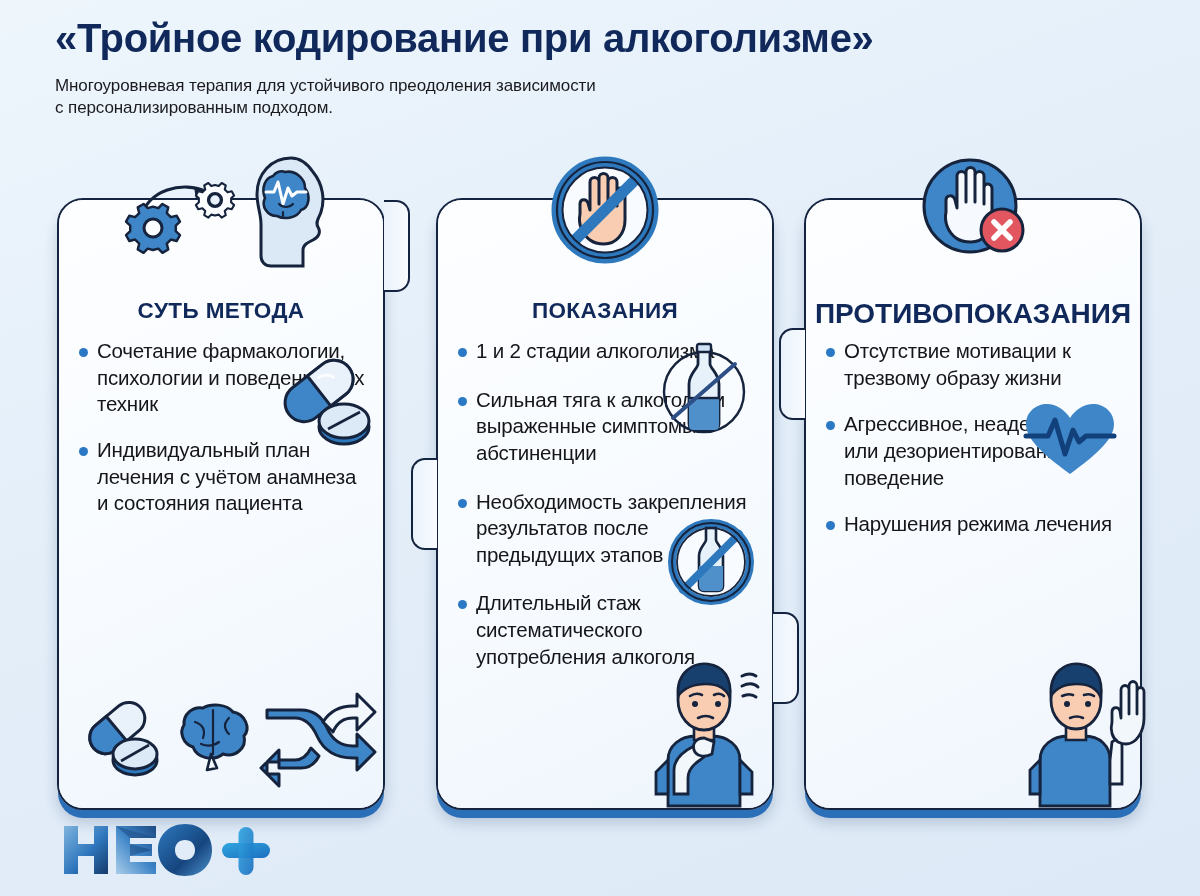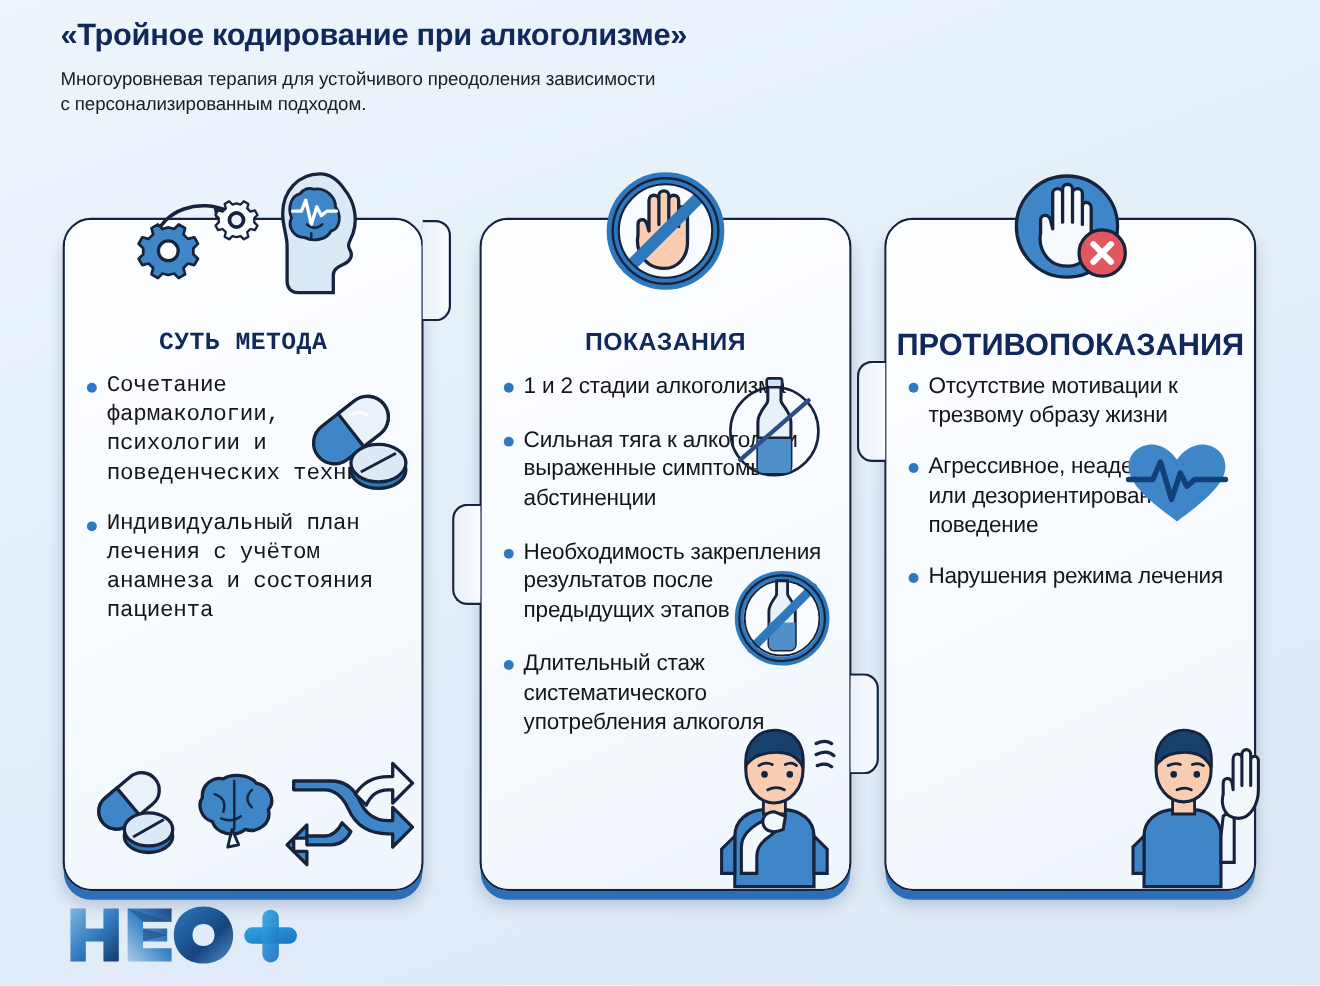--- a/index.html
+++ b/index.html
@@ -16,21 +16,21 @@
     background: linear-gradient(160deg, #eef6fc 0%, #e3eef9 45%, #dde9f6 100%);
     position: relative;
   }
 
   .page { position: relative; width: 1200px; height: 896px; }
 
   
   .header { position: absolute; left: 55px; top: 16px; width: 1110px; }
 
   .title {
-    font-size: 28px;
+    font-size: 40px;
     font-weight: 700;
     color: #10295a;
     letter-spacing: -0.3px;
     line-height: 1.12;
     white-space: nowrap;
   }
 
   .subtitle {
     margin-top: 14px;
     font-size: 17px;
@@ -45,21 +45,21 @@
 
   .card {
     position: absolute;
     background: linear-gradient(155deg, #fdfeff 0%, #f7fbff 55%, #eef5fc 100%);
     border: 2.5px solid #14233f;
     border-radius: 26px;
     box-shadow: 0 9px 0 -1px #2a6fb8, 0 13px 14px rgba(20,45,90,.20);
     overflow: visible;
   }
 
-  #card-0 { left: 57px;  top: 198px; width: 328px; height: 612px; font-family: Liberation Mono, monospace; }
+  #card-0 { left: 57px;  top: 198px; width: 328px; height: 612px; }
   #card-1 { left: 436px; top: 198px; width: 338px; height: 612px; }
   #card-2 { left: 804px; top: 198px; width: 338px; height: 612px; }
 
   
   .tab {
     position: absolute;
     width: 26px; height: 92px;
     border: 2.5px solid #14233f;
     background: linear-gradient(90deg,#eaf2fb,#f8fbff);
     z-index: 0;

